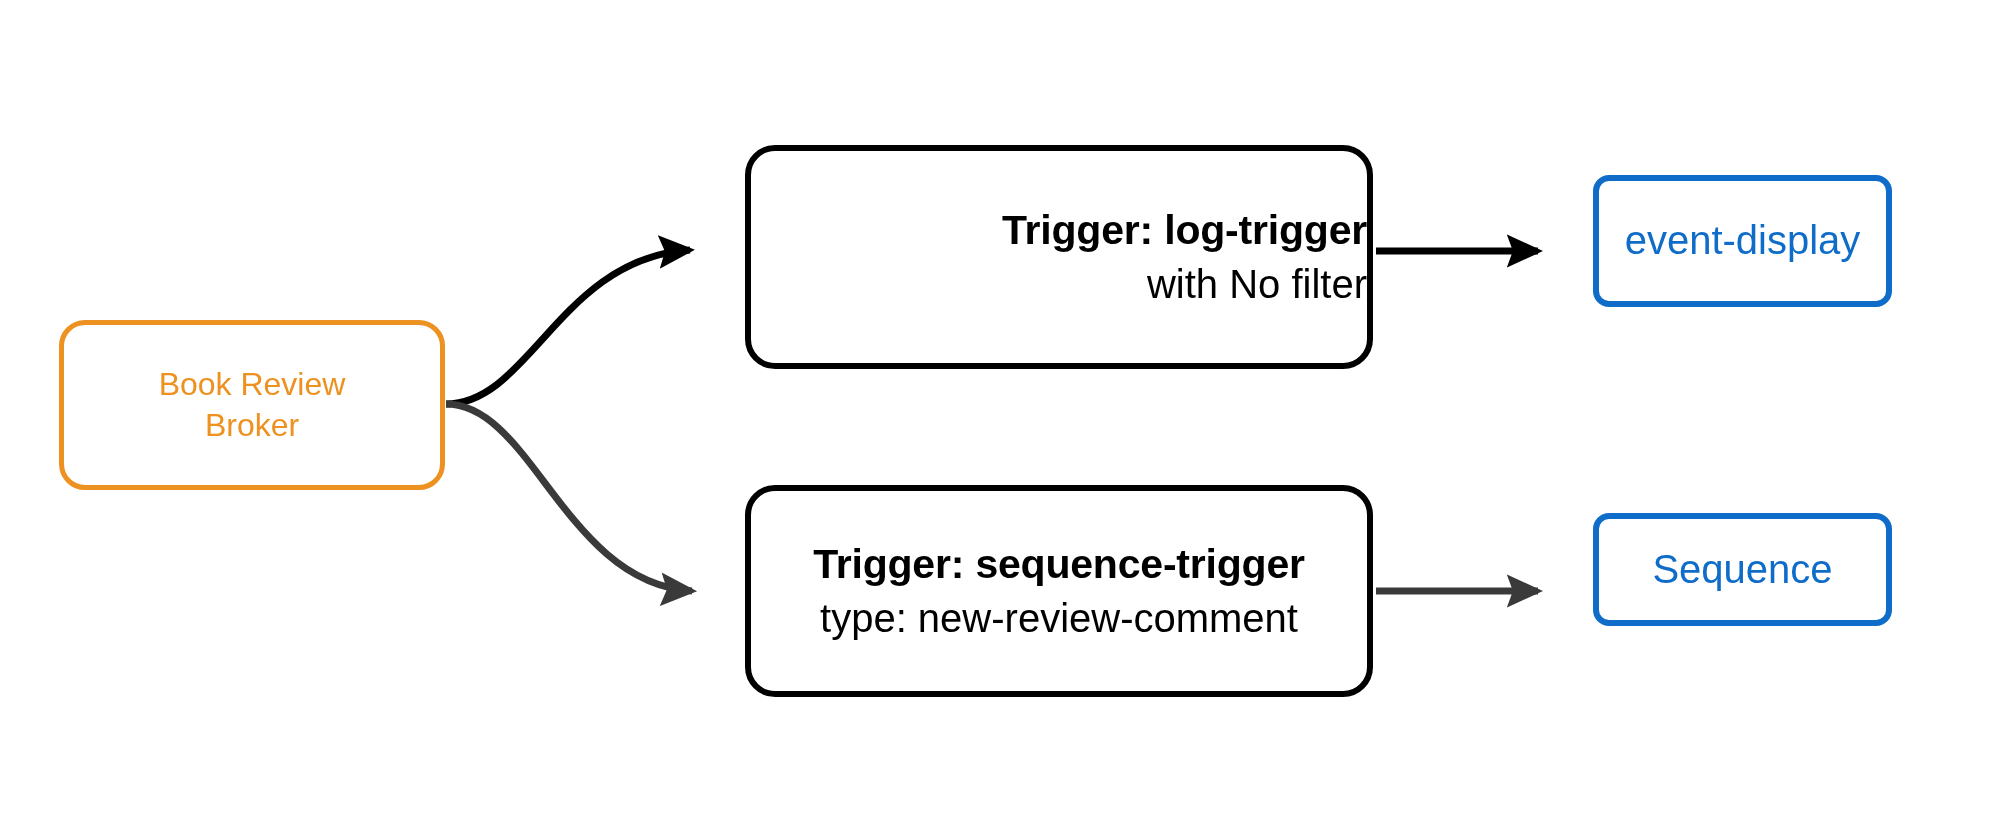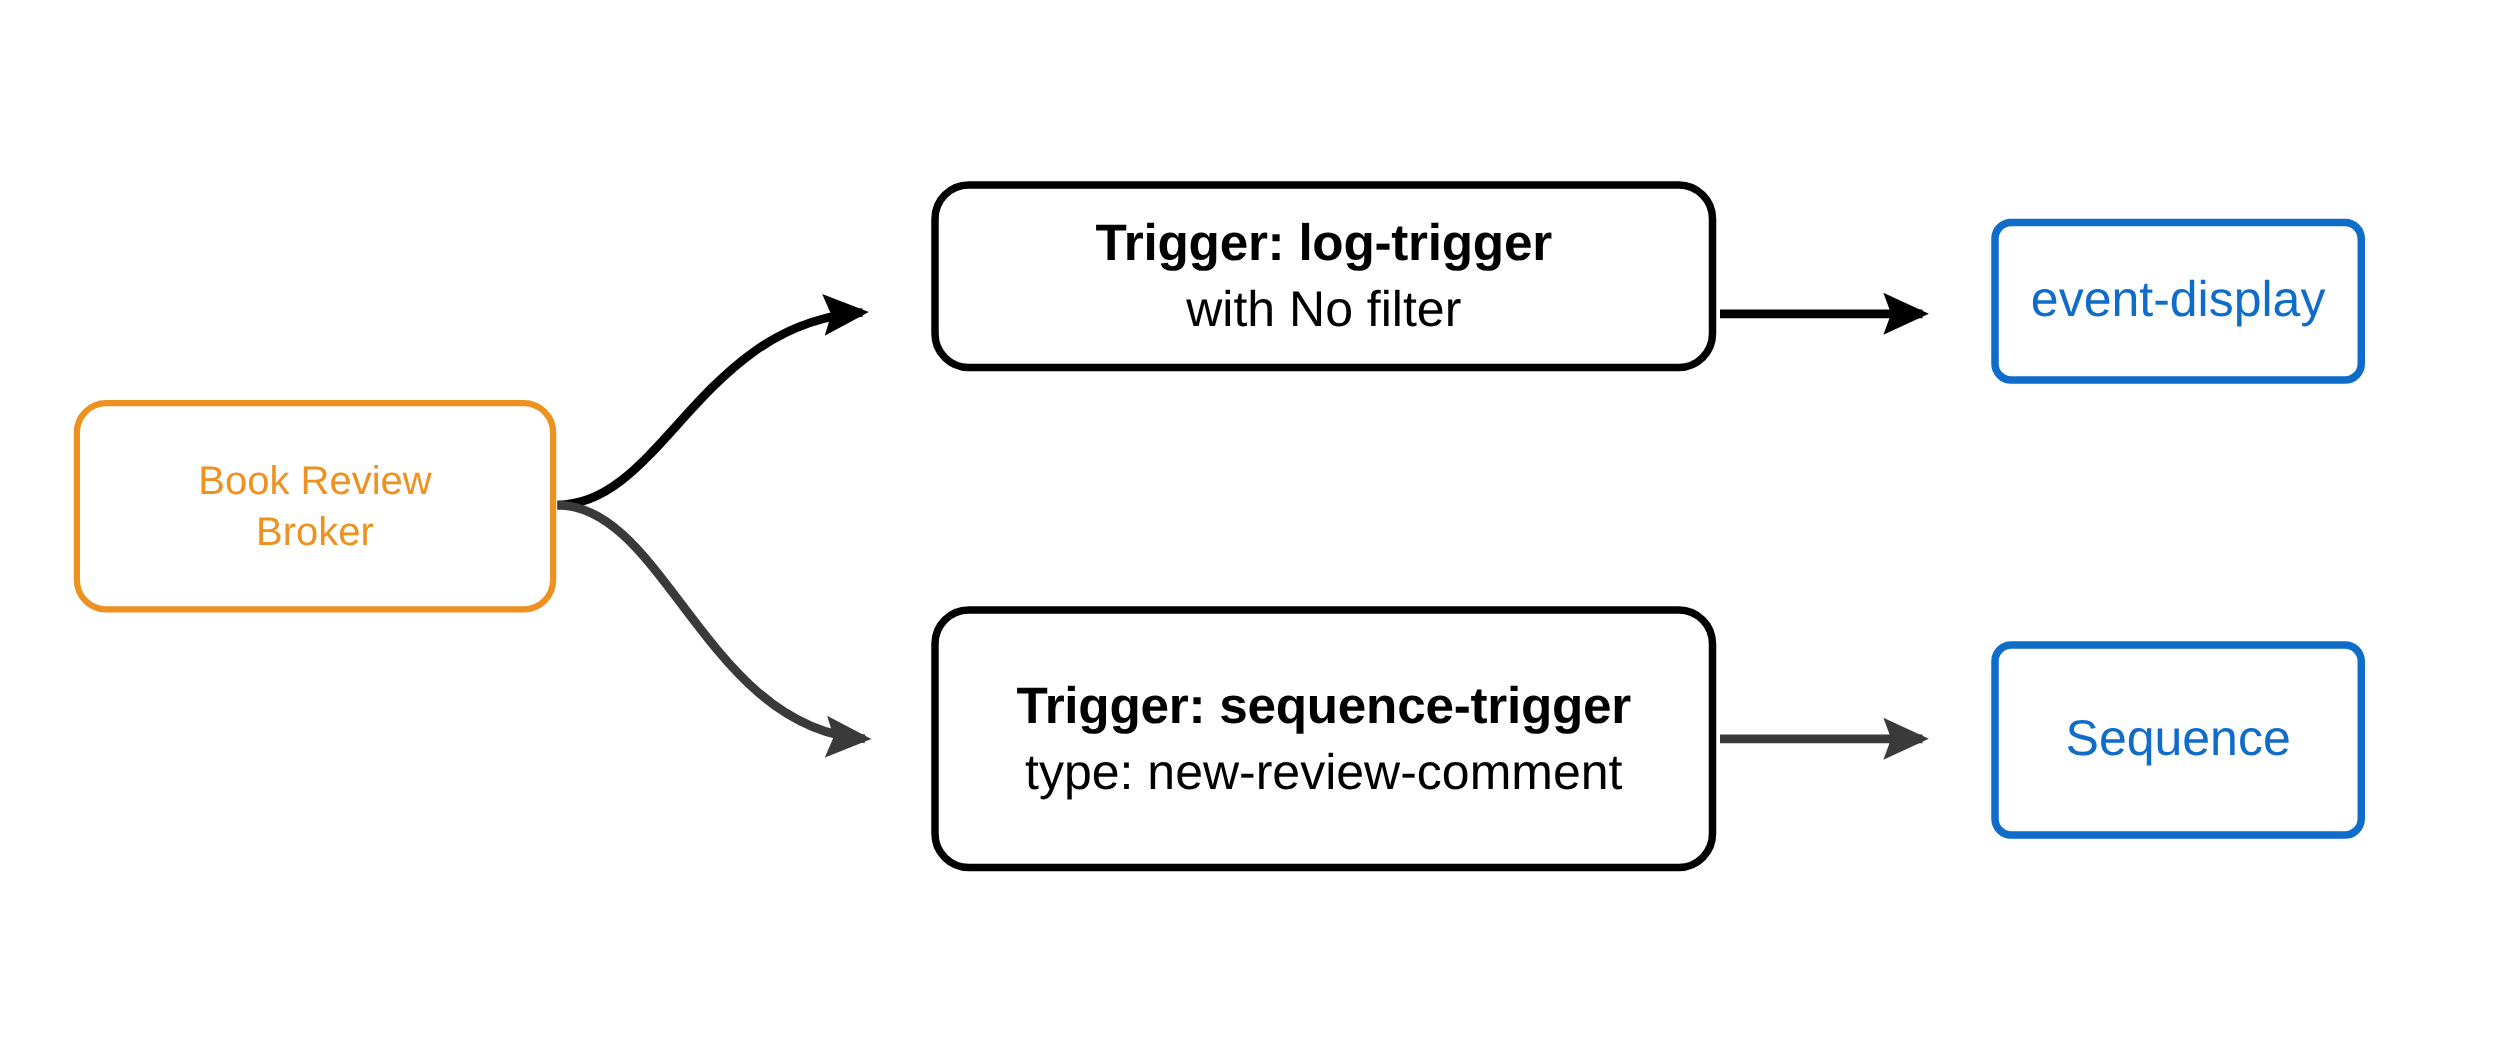--- a/index.html
+++ b/index.html
@@ -53,21 +53,22 @@
   
   .node-trigger {
     left: 745px;
     width: 628px;
     border: 6px solid #000000;
     border-radius: 30px;
     color: #000000;
   }
   .node-trigger.trigger-log {
     top: 145px;
-    height: 152px;
+    height: 224px;
+    align-items: flex-end;
   }
   .node-trigger.trigger-seq {
     top: 485px;
     height: 212px;
     justify-content: center;
   }
   .node-trigger .title {
     font-size: 41px;
     font-weight: 700;
     letter-spacing: -0.2px;
@@ -86,21 +87,21 @@
     color: #0F6CC9;
     font-size: 40px;
     font-weight: 400;
   }
   .node-endpoint.endpoint-event {
     top: 175px;
     height: 132px;
   }
   .node-endpoint.endpoint-seq {
     top: 513px;
-    height: 158px;
+    height: 113px;
   }
 </style>
 </head>
 <body>
 
 <div id="canvas">
 
   <svg id="edges" viewBox="0 0 1999 831">
     <defs>
       <marker id="arrow-black" viewBox="0 0 10 10" refX="8.6" refY="5" markerWidth="5.2" markerHeight="5.2" orient="auto-start-reverse">

